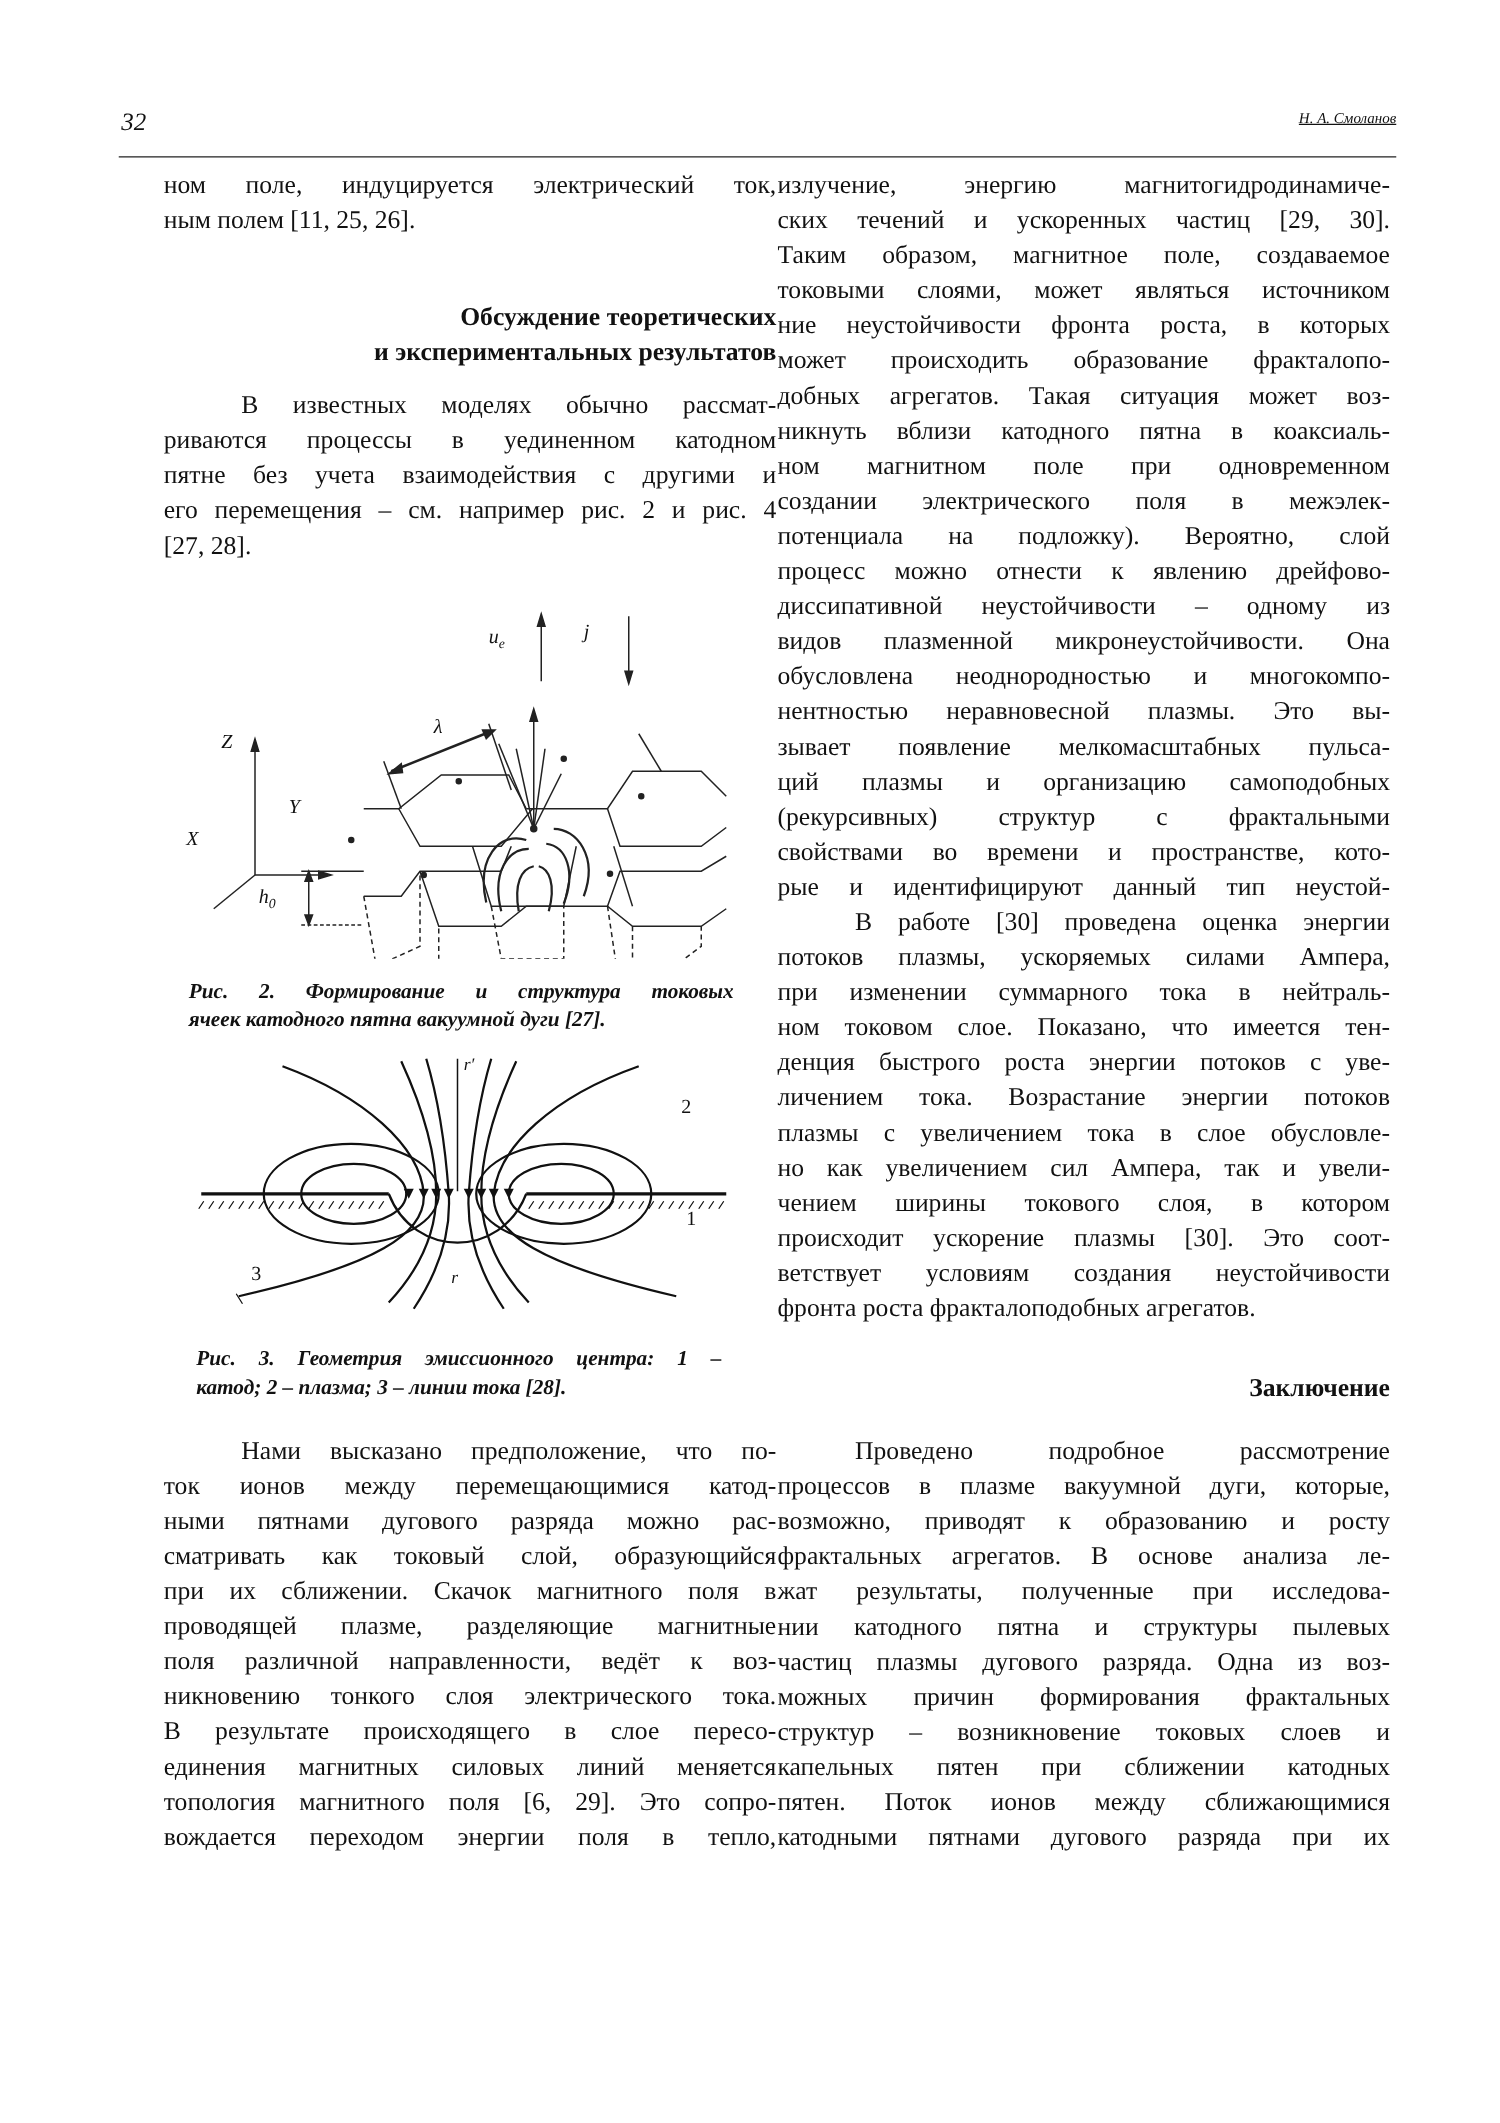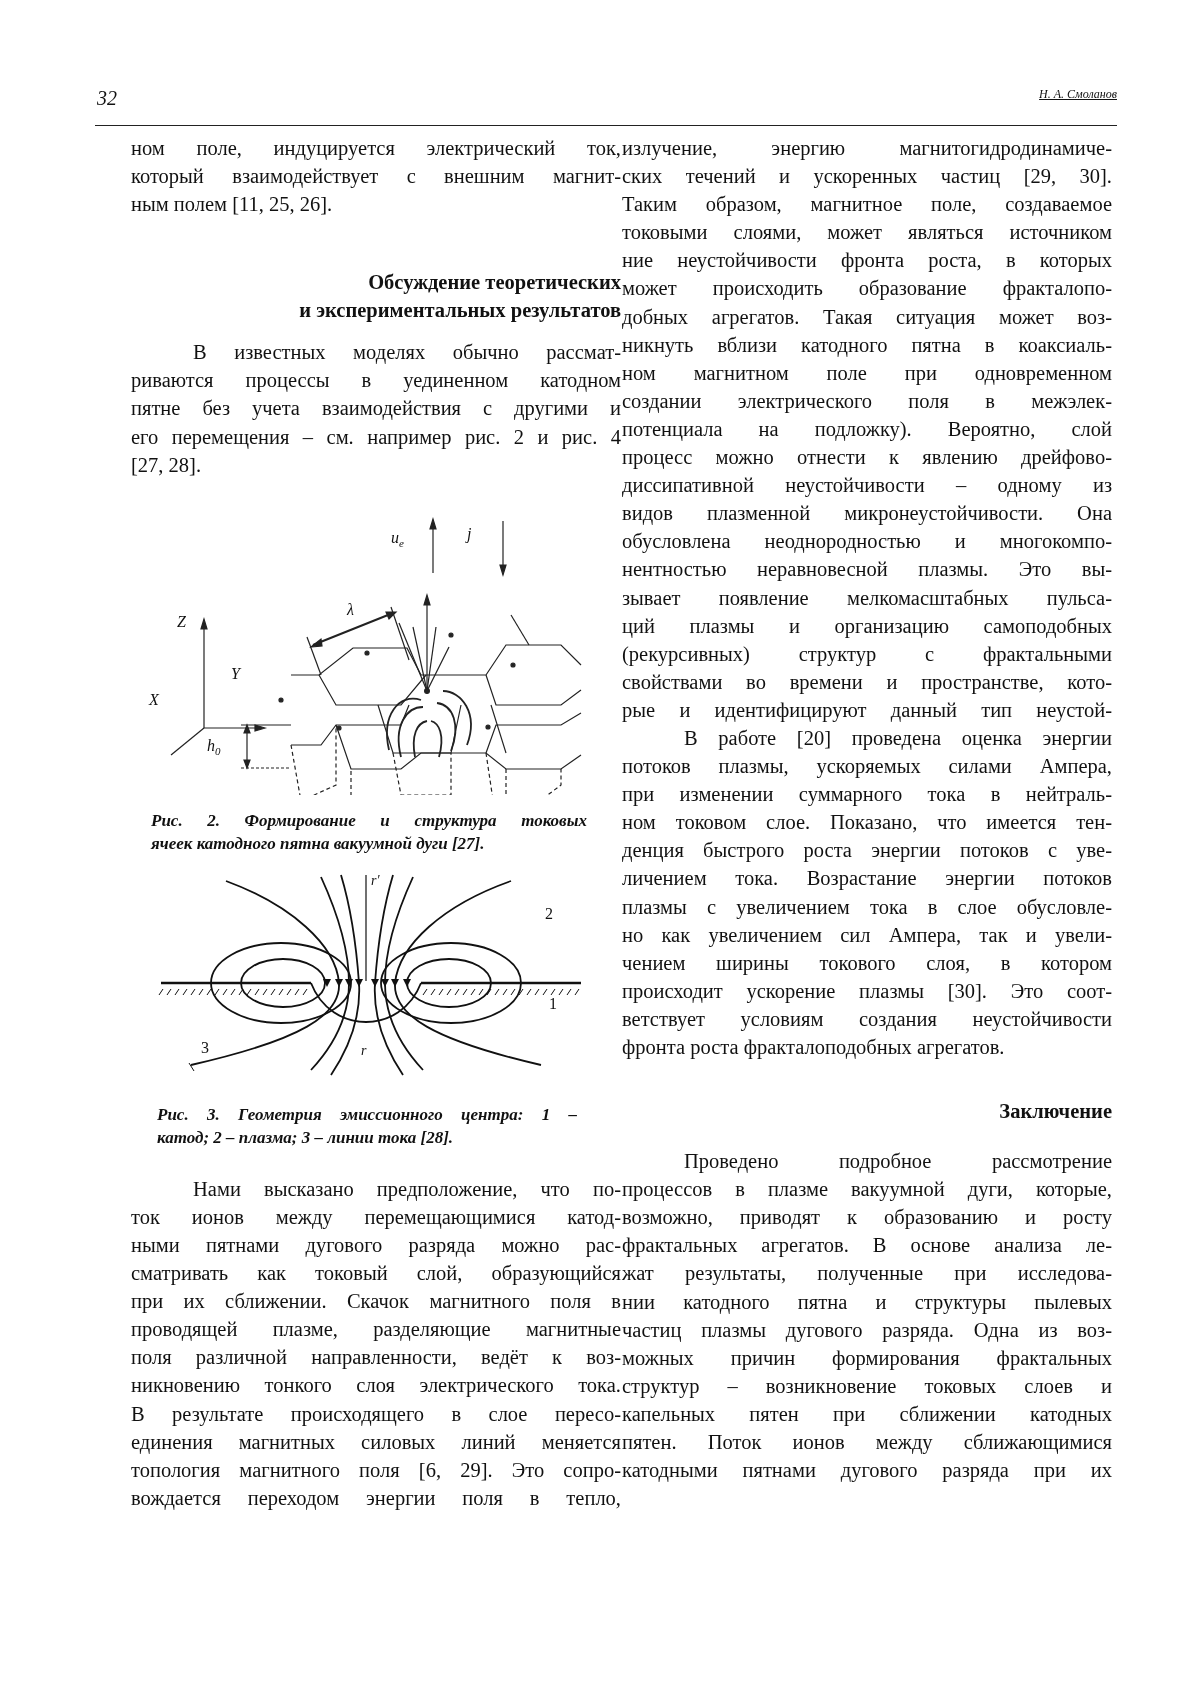--- a/index.html
+++ b/index.html
@@ -33,21 +33,20 @@
 
 <div class="header">
   <span class="pgnum">32</span>
   <span class="author">Н. А. Смоланов</span>
 </div>
 <div class="header-rule"></div>
 
 <div class="col left">
   <div>
     <div class="line">ном поле, индуцируется электрический ток,</div>
-    <div class="line">который взаимодействует с внешним магнит-</div>
     <div class="line last">ным полем [11, 25, 26].</div>
   </div>
 
   <div style="height:50px"></div>
   <div class="heading">
     <div>Обсуждение теоретических</div>
     <div>и экспериментальных результатов</div>
   </div>
   <div style="height:14px"></div>
 
@@ -231,21 +230,21 @@
     <div class="line">видов плазменной микронеустойчивости. Она</div>
     <div class="line">обусловлена неоднородностью и многокомпо-</div>
     <div class="line">нентностью неравновесной плазмы. Это вы-</div>
     <div class="line">зывает появление мелкомасштабных пульса-</div>
     <div class="line">ций плазмы и организацию самоподобных</div>
     <div class="line">(рекурсивных) структур с фрактальными</div>
     <div class="line">свойствами во времени и пространстве, кото-</div>
     <div class="line">рые и идентифицируют данный тип неустой-</div>
   </div>
   <div>
-    <div class="line indent">В работе [20] проведена оценка энергии</div>
+    <div class="line indent">В работе [30] проведена оценка энергии</div>
     <div class="line">потоков плазмы, ускоряемых силами Ампера,</div>
     <div class="line">при изменении суммарного тока в нейтраль-</div>
     <div class="line">ном токовом слое. Показано, что имеется тен-</div>
     <div class="line">денция быстрого роста энергии потоков с уве-</div>
     <div class="line">личением тока. Возрастание энергии потоков</div>
     <div class="line">плазмы с увеличением тока в слое обусловле-</div>
     <div class="line">но как увеличением сил Ампера, так и увели-</div>
     <div class="line">чением ширины токового слоя, в котором</div>
     <div class="line">происходит ускорение плазмы [30]. Это соот-</div>
     <div class="line">ветствует условиям создания неустойчивости</div>

